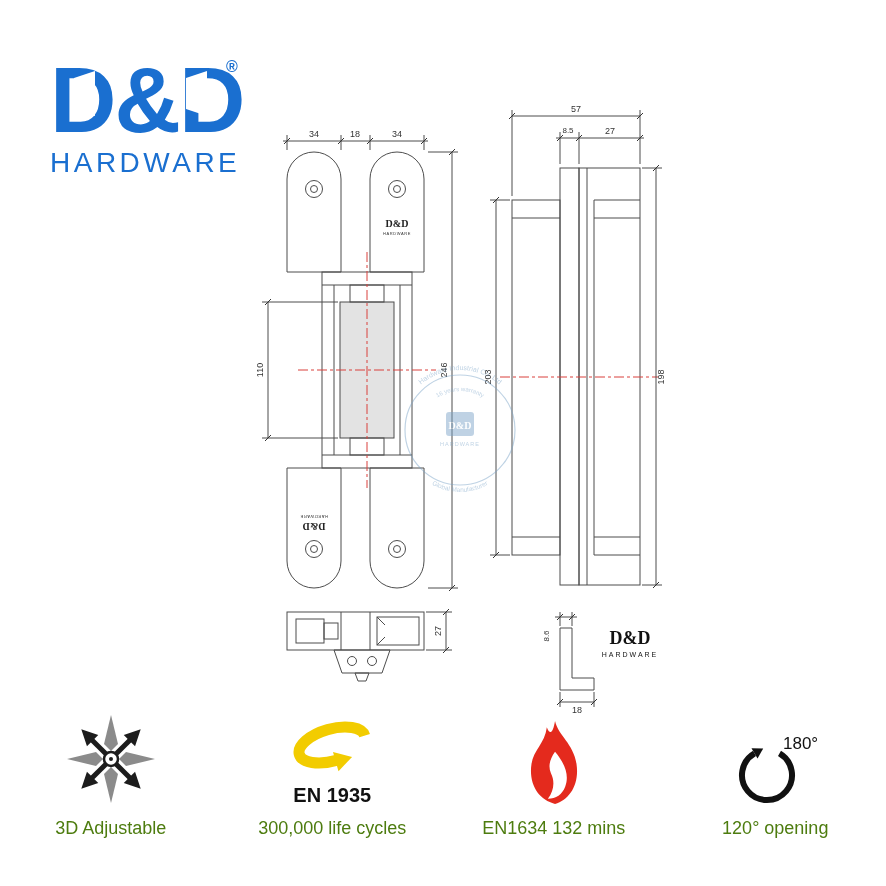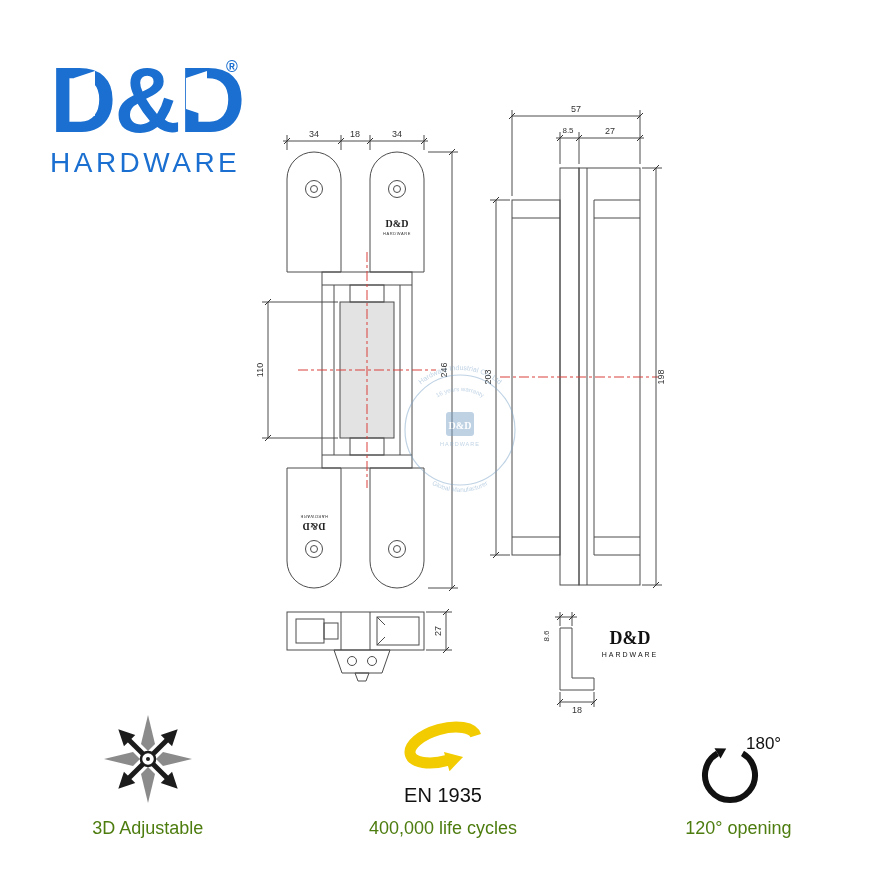--- a/index.html
+++ b/index.html
@@ -27,21 +27,21 @@
   
   .wm{opacity:.48;}
   .wm circle{stroke:#7aa3c7;fill:none;}
   .wm text{fill:#7aa3c7;stroke:none;text-anchor:middle;}
   .wm .wm-box{fill:#7aa3c7;stroke:none;}
   
   .features{position:absolute;left:0;top:695px;width:886px;height:150px;display:flex;}
   .feature{flex:1;display:flex;flex-direction:column;align-items:center;
            justify-content:flex-end;padding-bottom:6px;}
   .icon-wrap{display:flex;align-items:center;justify-content:center;}
-  .feature-title{font-size:20px;font-weight:normal;color:#111;margin-top:6px;}
+  .feature-title{font-size:20px;font-weight:bold;color:#111;margin-top:6px;}
   .feature-label{font-size:18px;color:#4d7c0f;margin-top:11px;}
 </style>
 </head>
 <body>
 
 <div class="stage">
 
   <div class="logo">
     <svg width="210" height="150" viewBox="0 0 210 150">
       <text class="logo-dd" x="0" y="86">D&amp;D</text>
@@ -259,23 +259,32 @@
     <div class="feature">
       <div class="icon-wrap">
         <svg width="100" height="66" viewBox="-50 -33 100 66">
           <g transform="rotate(-16)">
             <path d="M 34,0 A 34,16 0 1 0 0,16" fill="none" stroke="#f2cc00" stroke-width="11"></path>
             <polygon points="16,17 -1,7 -1,27" fill="#f2cc00" stroke="none"></polygon>
           </g>
         </svg>
       </div>
       <div class="feature-title">EN 1935</div>
-      <div class="feature-label">400,000 life cycles</div>
-    </div>
-
+      <div class="feature-label">300,000 life cycles</div>
+    </div>
+
+    <div class="feature">
+      <div class="icon-wrap">
+        <svg width="72" height="88" viewBox="0 0 70 86">
+          <path d="M36 2 C39 16 54 24 57 44 C60 64 50 79 36 83 C20 79 10 64 13 44 C15 30 26 24 28 8 C31 16 34 14 36 2 Z" fill="#e42a1d" stroke="none"></path>
+          <path d="M36 32 C46 44 50 55 46 66 C43 74 37 78 29 78 C35 70 36 61 32 53 C29 46 31 39 36 32 Z" fill="#ffffff" stroke="none"></path>
+        </svg>
+      </div>
+      <div class="feature-label">EN1634 132 mins</div>
+    </div>
 
     <div class="feature">
       <div class="icon-wrap">
         <svg width="96" height="74" viewBox="0 0 96 74">
           <path d="M52.5,20.4 A25,25 0 1 1 27.5,20.4" fill="none" stroke="#111" stroke-width="6"></path>
           <polygon points="36.2,15.4 30.5,25.6 24.5,15.2" fill="#111" stroke="none"></polygon>
           <text x="56" y="16" style="font-size:17px;fill:#111;font-family:'Liberation Sans',sans-serif">180°</text>
         </svg>
       </div>
       <div class="feature-label">120° opening</div>

